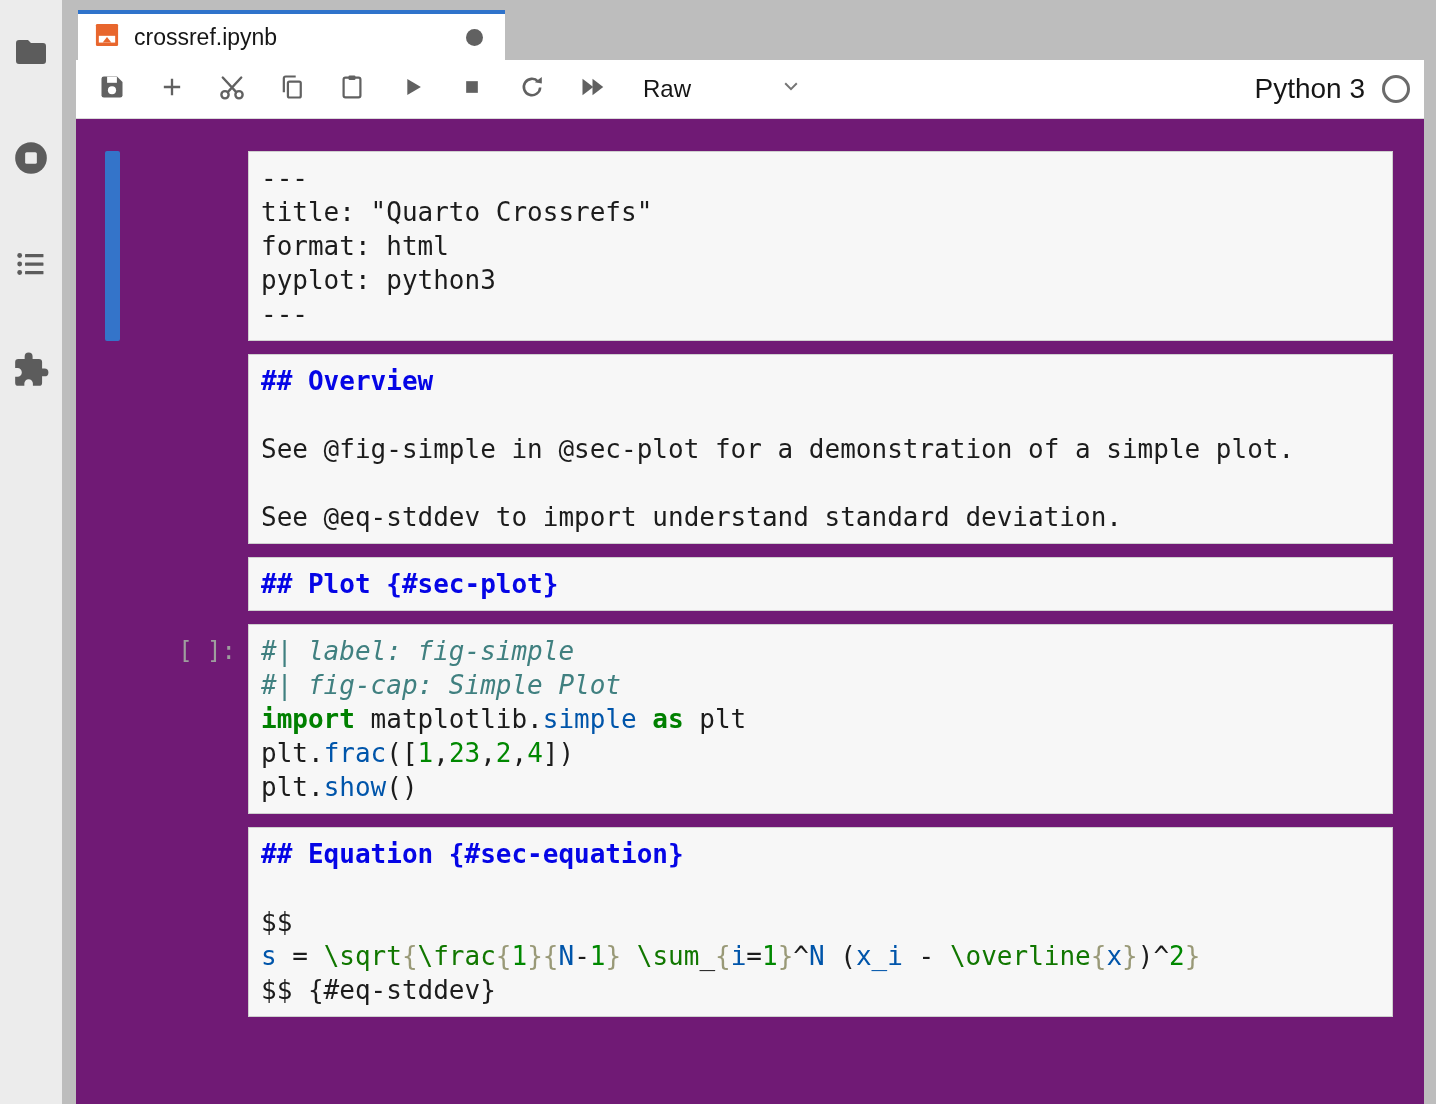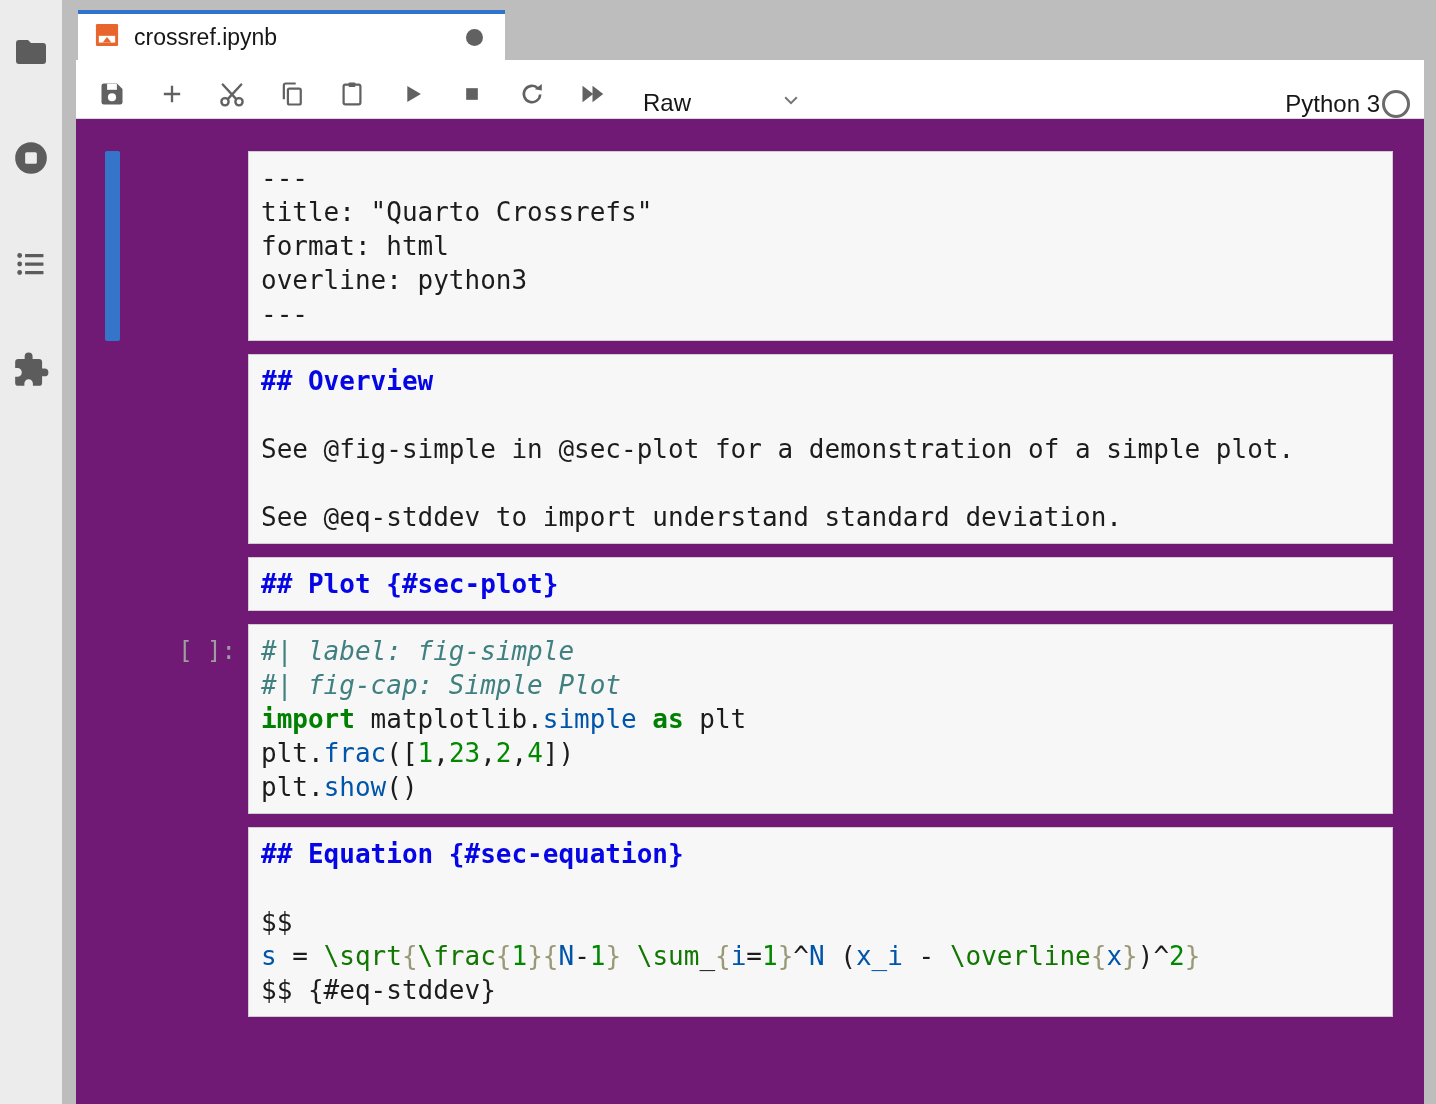--- a/index.html
+++ b/index.html
@@ -25,30 +25,30 @@
   .tab {
     position:absolute; left:2px; top:10px; width:427px; height:50px;
     background:#ffffff; border-top:4px solid var(--brand,#2f73cb);
     display:flex; align-items:center; padding:0 22px 0 15px; gap:13px;
   }
   .tab-label { font-size:23px; color:#161616; white-space:nowrap; }
   .dirty-dot { width:17px; height:17px; border-radius:50%; background:#616161; margin-left:auto; }
   
   .toolbar {
     height:59px; background:#ffffff; border-bottom:1px solid #dadada;
-    display:flex; align-items:flex-end; padding:0 8px 0 14px;
+    display:flex; align-items:center; padding:0 8px 0 14px;
   }
   .tb-buttons { display:flex; align-items:center; }
   .tb-btn { width:44px; height:44px; margin-right:16px; display:flex; align-items:center; justify-content:center; cursor:pointer; }
   .cell-type-select {
     margin-left:13px; width:160px; display:flex; align-items:center;
     justify-content:space-between; font-size:24px; color:#161616; cursor:pointer;
   }
   .tb-spacer { flex:1; }
-  .kernel-name { font-size:24px; color:#161616; margin-right:2px; cursor:pointer; }
+  .kernel-name { font-size:28px; color:#161616; margin-right:17px; cursor:pointer; }
   .kernel-status { width:28px; height:28px; border:3px solid #6b6b6b; border-radius:50%; margin-right:6px; }
   
   .notebook { padding-top:19px; }
   .cell { display:flex; margin:13px 31px 13px 29px; }
   .collapser { width:15px; border-radius:2px; background:transparent; flex:none; cursor:pointer; }
   .cell.selected .collapser { background:var(--collapser,#3474c9); }
   .prompt {
     width:128px; flex:none; padding:10px 12px 0 0; text-align:right;
     font-family:"DejaVu Sans Mono", monospace; font-size:24px; line-height:34px; color:#9e9e9e;
     white-space:pre;
@@ -194,21 +194,21 @@
 
   <div class="notebook">
       <div class="cell selected">
         <div class="collapser"></div>
         <div class="prompt"></div>
         <div class="editor">
           <div class="code">
             <div class="line"><span class="tk-plain">---</span></div>
             <div class="line"><span class="tk-plain">title: "Quarto Crossrefs"</span></div>
             <div class="line"><span class="tk-plain">format: html</span></div>
-            <div class="line"><span class="tk-plain">overline: python3</span></div>
+            <div class="line"><span class="tk-plain">pyplot: python3</span></div>
             <div class="line"><span class="tk-plain">---</span></div>
           </div>
         </div>
       </div>
       <div class="cell">
         <div class="collapser"></div>
         <div class="prompt"></div>
         <div class="editor">
           <div class="code">
             <div class="line"><span class="tk-header">## Overview</span></div>

